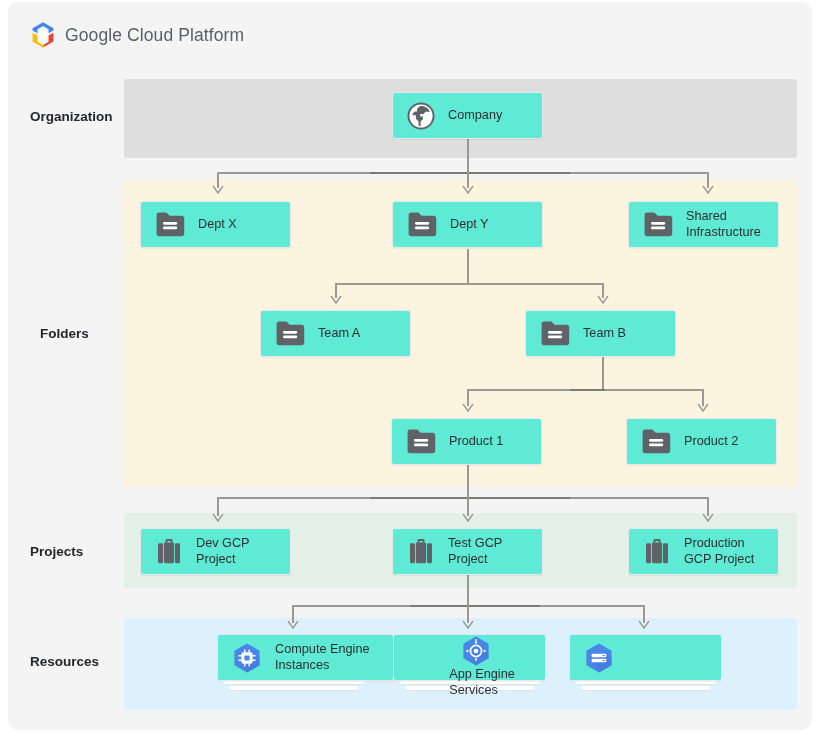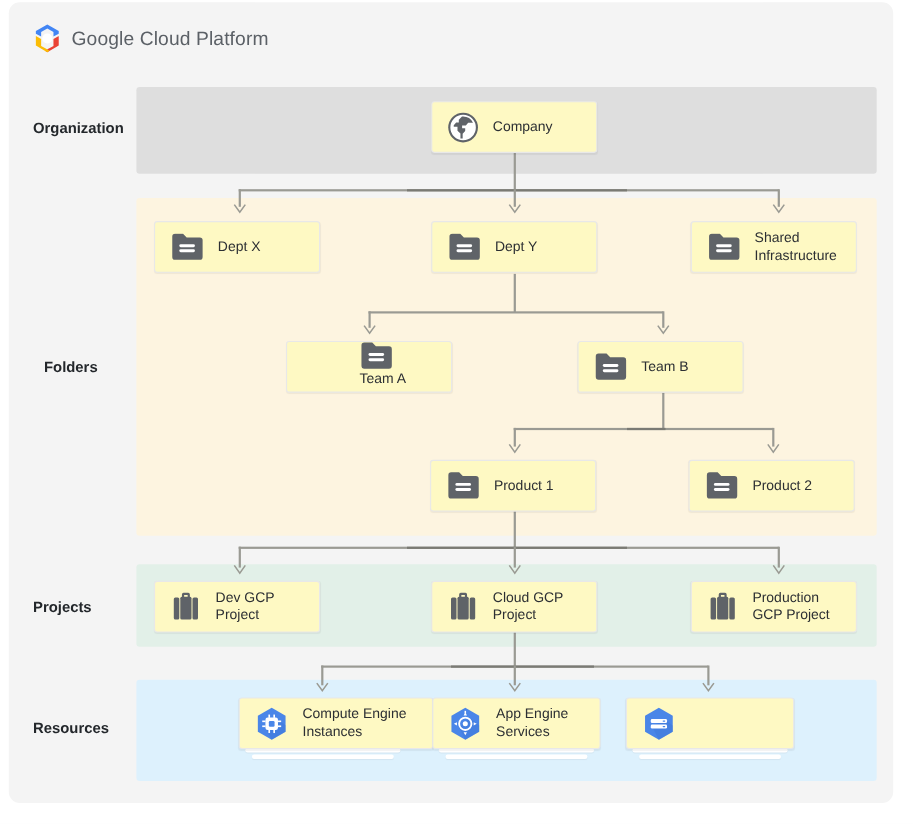--- a/index.html
+++ b/index.html
@@ -75,21 +75,21 @@
     border-radius: 3px;
   }
   .band-org       { background: #dedede; }
   .band-folders   { background: #fdf4e0; }
   .band-projects  { background: #e2f0e8; }
   .band-resources { background: #ddf1fd; }
 
   
   .card {
     position: absolute;
-    background: #fef9c3;
+    background: #5eead4;
     border: 1px solid #e8e8e8;
     border-radius: 3px;
     box-sizing: border-box;
     display: flex;
     align-items: center;
     padding-left: 13px;
     box-shadow: 0 1px 1px rgba(0,0,0,0.055);
   }
   .card .label {
     font-size: 12.7px;
@@ -251,21 +251,21 @@
   <div class="card" style="left:628px; top:201px; width:151px; height:47px;">
     <svg class="ico" width="32" height="26" viewBox="0 0 32 26">
       <path d="M2.6 3.0 a2.6 2.6 0 0 1 2.6 -2.6 l7.2 0 l3.3 3.4 l11.9 0 a2.6 2.6 0 0 1 2.6 2.6 l0 15.2 a2.6 2.6 0 0 1 -2.6 2.6 l-22.4 0 a2.6 2.6 0 0 1 -2.6 -2.6 Z" fill="#5f6368"></path>
       <rect x="9.0" y="10.0" width="14.2" height="2.7" rx="1.35" fill="#ffffff"></rect>
       <rect x="9.0" y="14.6" width="14.2" height="2.7" rx="1.35" fill="#ffffff"></rect>
     </svg>
     <div class="label">Shared
 Infrastructure</div>
   </div>
 
-  <div class="card" style="left:260px; top:310px; width:151px; height:47px;flex-direction:column;">
+  <div class="card" style="left:260px; top:310px; width:151px; height:47px;">
     <svg class="ico" width="32" height="26" viewBox="0 0 32 26">
       <path d="M2.6 3.0 a2.6 2.6 0 0 1 2.6 -2.6 l7.2 0 l3.3 3.4 l11.9 0 a2.6 2.6 0 0 1 2.6 2.6 l0 15.2 a2.6 2.6 0 0 1 -2.6 2.6 l-22.4 0 a2.6 2.6 0 0 1 -2.6 -2.6 Z" fill="#5f6368"></path>
       <rect x="9.0" y="10.0" width="14.2" height="2.7" rx="1.35" fill="#ffffff"></rect>
       <rect x="9.0" y="14.6" width="14.2" height="2.7" rx="1.35" fill="#ffffff"></rect>
     </svg>
     <div class="label">Team A</div>
   </div>
 
   <div class="card" style="left:525px; top:310px; width:151px; height:47px;">
     <svg class="ico" width="32" height="26" viewBox="0 0 32 26">
@@ -305,21 +305,21 @@
 Project</div>
   </div>
 
   <div class="card" style="left:392px; top:528px; width:151px; height:47px;">
     <svg class="ico" width="30" height="30" viewBox="0 0 30 30">
       <path d="M11.4 3.4 a1.5 1.5 0 0 1 1.5 -1.5 l4.2 0 a1.5 1.5 0 0 1 1.5 1.5 l0 2.4 l-2.0 0 l0 -1.9 l-3.2 0 l0 1.9 l-2.0 0 Z" fill="#5f6368"></path>
       <rect x="4.0" y="6.2" width="5.0" height="20.0" rx="1.4" fill="#5f6368"></rect>
       <rect x="9.9" y="5.4" width="10.2" height="20.8" rx="1.4" fill="#5f6368"></rect>
       <rect x="21.0" y="6.2" width="5.0" height="20.0" rx="1.4" fill="#5f6368"></rect>
     </svg>
-    <div class="label">Cloud GCP
+    <div class="label">Test GCP
 Project</div>
   </div>
 
   <div class="card" style="left:628px; top:528px; width:151px; height:47px;">
     <svg class="ico" width="30" height="30" viewBox="0 0 30 30">
       <path d="M11.4 3.4 a1.5 1.5 0 0 1 1.5 -1.5 l4.2 0 a1.5 1.5 0 0 1 1.5 1.5 l0 2.4 l-2.0 0 l0 -1.9 l-3.2 0 l0 1.9 l-2.0 0 Z" fill="#5f6368"></path>
       <rect x="4.0" y="6.2" width="5.0" height="20.0" rx="1.4" fill="#5f6368"></rect>
       <rect x="9.9" y="5.4" width="10.2" height="20.8" rx="1.4" fill="#5f6368"></rect>
       <rect x="21.0" y="6.2" width="5.0" height="20.0" rx="1.4" fill="#5f6368"></rect>
     </svg>
@@ -343,21 +343,21 @@
       <rect x="7.4" y="17.5" width="3.0" height="1.5" fill="#ffffff"></rect>
       <rect x="21.6" y="13.0" width="3.0" height="1.5" fill="#ffffff"></rect>
       <rect x="21.6" y="17.5" width="3.0" height="1.5" fill="#ffffff"></rect>
     </svg>
     <div class="label">Compute Engine
 Instances</div>
   </div>
 
   <div class="stack" style="left:399px; top:680px; width:141px; height:4px;"></div>
   <div class="stack" style="left:405px; top:686px; width:129px; height:4px;"></div>
-  <div class="card" style="left:393px; top:634px; width:153px; height:47px;">
+  <div class="card" style="left:393px; top:634px; width:153px; height:47px;flex-direction:column;">
     <svg class="ico" width="32" height="32" viewBox="0 0 32 32">
       <path d="M16 1.4 L28.6 8.7 L28.6 23.3 L16 30.6 L3.4 23.3 L3.4 8.7 Z" fill="#4a86e8"></path>
       <path d="M16 30.6 L28.6 23.3 L28.6 17.4 L19.5 10.5 L10.5 19.5 Z" fill="#3f78d8" opacity="0.45"></path>
       <circle cx="16" cy="16" r="5.6" fill="none" stroke="#ffffff" stroke-width="1.7"></circle>
       <circle cx="16" cy="16" r="2.3" fill="#ffffff"></circle>
       <path d="M16 5.6 L17.5 8.4 L14.5 8.4 Z" fill="#ffffff"></path>
       <path d="M16 26.4 L14.5 23.6 L17.5 23.6 Z" fill="#ffffff"></path>
       <path d="M5.6 16 L8.4 14.5 L8.4 17.5 Z" fill="#ffffff"></path>
       <path d="M26.4 16 L23.6 17.5 L23.6 14.5 Z" fill="#ffffff"></path>
       <rect x="15.3" y="4.2" width="1.4" height="2.4" fill="#ffffff"></rect>

